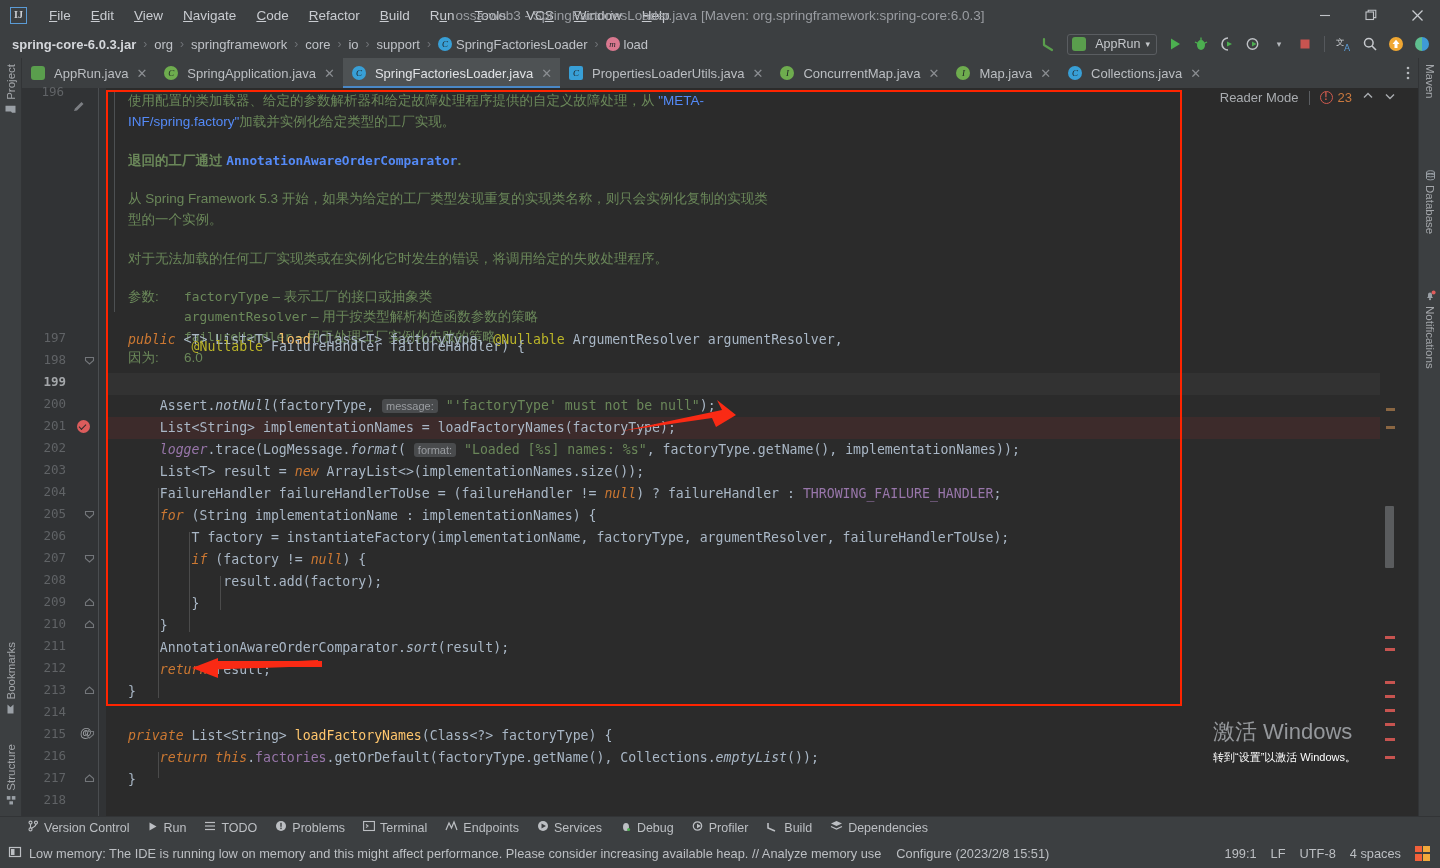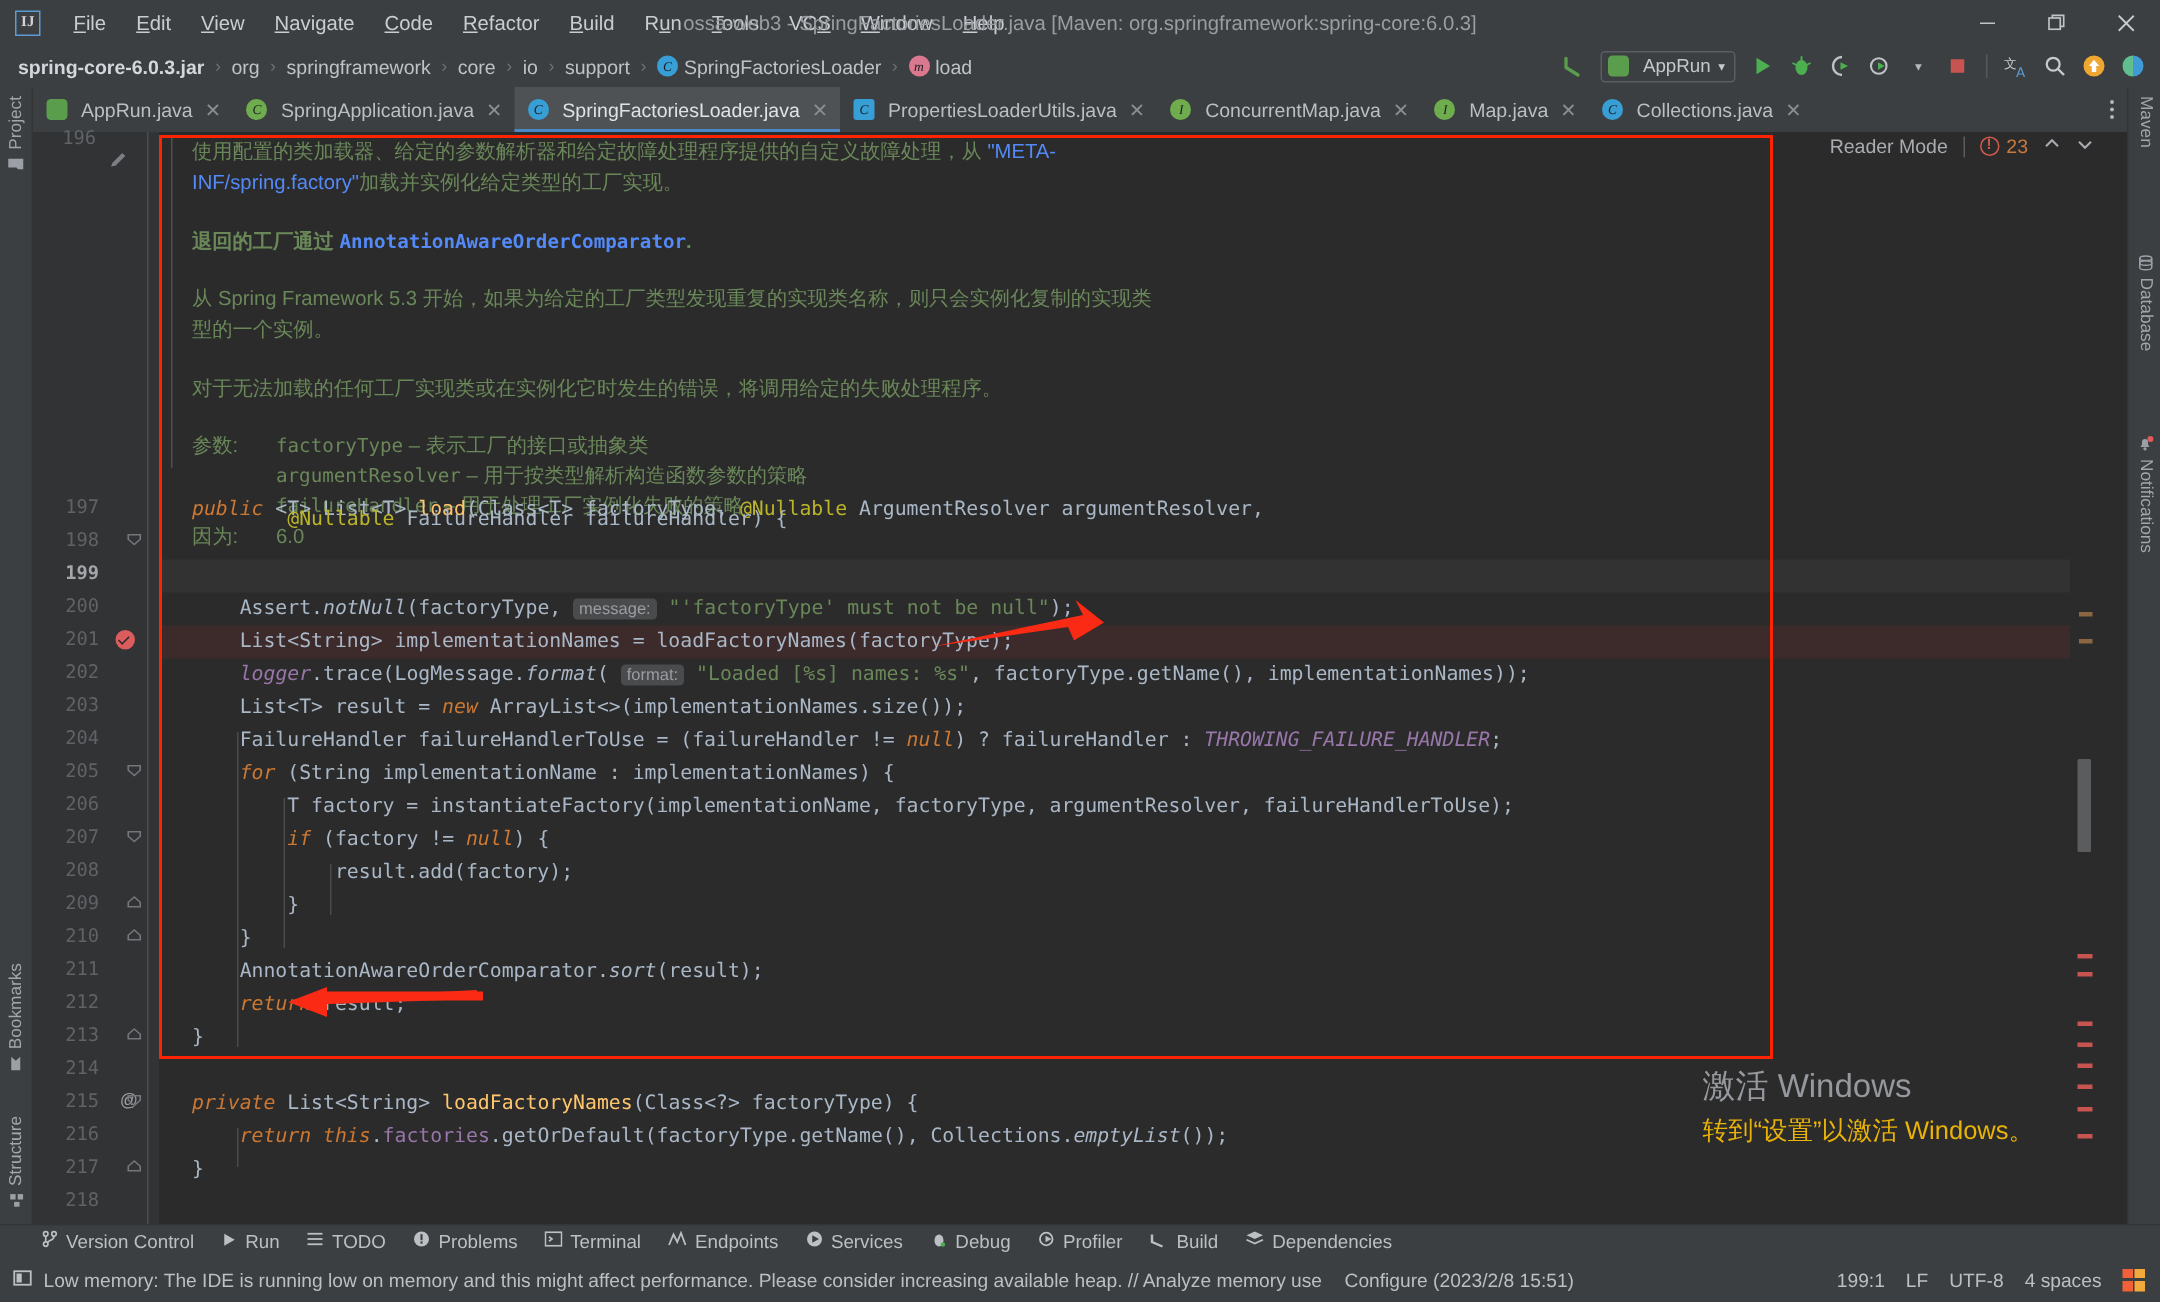--- a/index.html
+++ b/index.html
@@ -162,21 +162,21 @@
   .doc .mono { font-family: "DejaVu Sans Mono", monospace; font-size: 12.8px; color: #548af7; }
   .doc .pname { font-family: "DejaVu Sans Mono", monospace; font-size: 12.8px; color: #6a8759; }
   .doc-bar { position: absolute; left: 8px; width: 1px; background: #4d5052; }
 
   
   .kw { color: #cc7832; font-style: italic; }
   .str { color: #6a8759; }
   .ann { color: #bbb529; }
   .fn { color: #ffc66d; }
   .fld { color: #9876aa; }
-  .stat { color: #9876aa; font-style: italic; }
+  .stat { color: #9876aa; }
   .ital { font-style: italic; }
   .hint {
     background: #494b4d; color: #9a9da1; font-size: 11px; border-radius: 3px;
     padding: 1px 4px; font-family: "Liberation Sans", sans-serif;
   }
   .ind { position: absolute; top: 0; width: 1px; height: 100%; background: #4b4b4b; }
 
   
   .redbox {
     position: absolute; border: 2.5px solid #ff2400; pointer-events: none;
@@ -202,21 +202,21 @@
   .scroll-thumb {
     position: absolute; right: 2px; width: 9px; background: #5a5c5e; border-radius: 1px;
   }
 
   
   .watermark {
     position: absolute; right: 62px; bottom: 55px; text-align: left; color: #8d9094;
     pointer-events: none;
   }
   .watermark .w1 { font-size: 22px; color: #95989c; }
-  .watermark .w2 { font-size: 17px; color: #eab308; margin-top: 3px; }
+  .watermark .w2 { font-size: 11px; color: #ffffff; margin-top: 3px; }
 
   
   .bottombar {
     position: absolute; left: 0; bottom: 30px; width: 1440px; height: 22px;
     background: #3c3f41; display: flex; align-items: center;
     color: #bcbfc3; font-size: 12.5px; border-top: 1px solid #323436;
   }
   .bb-item { display: flex; align-items: center; gap: 5px; padding: 0 9px; white-space: nowrap; }
   .bb-item:first-child { margin-left: 18px; }
 

